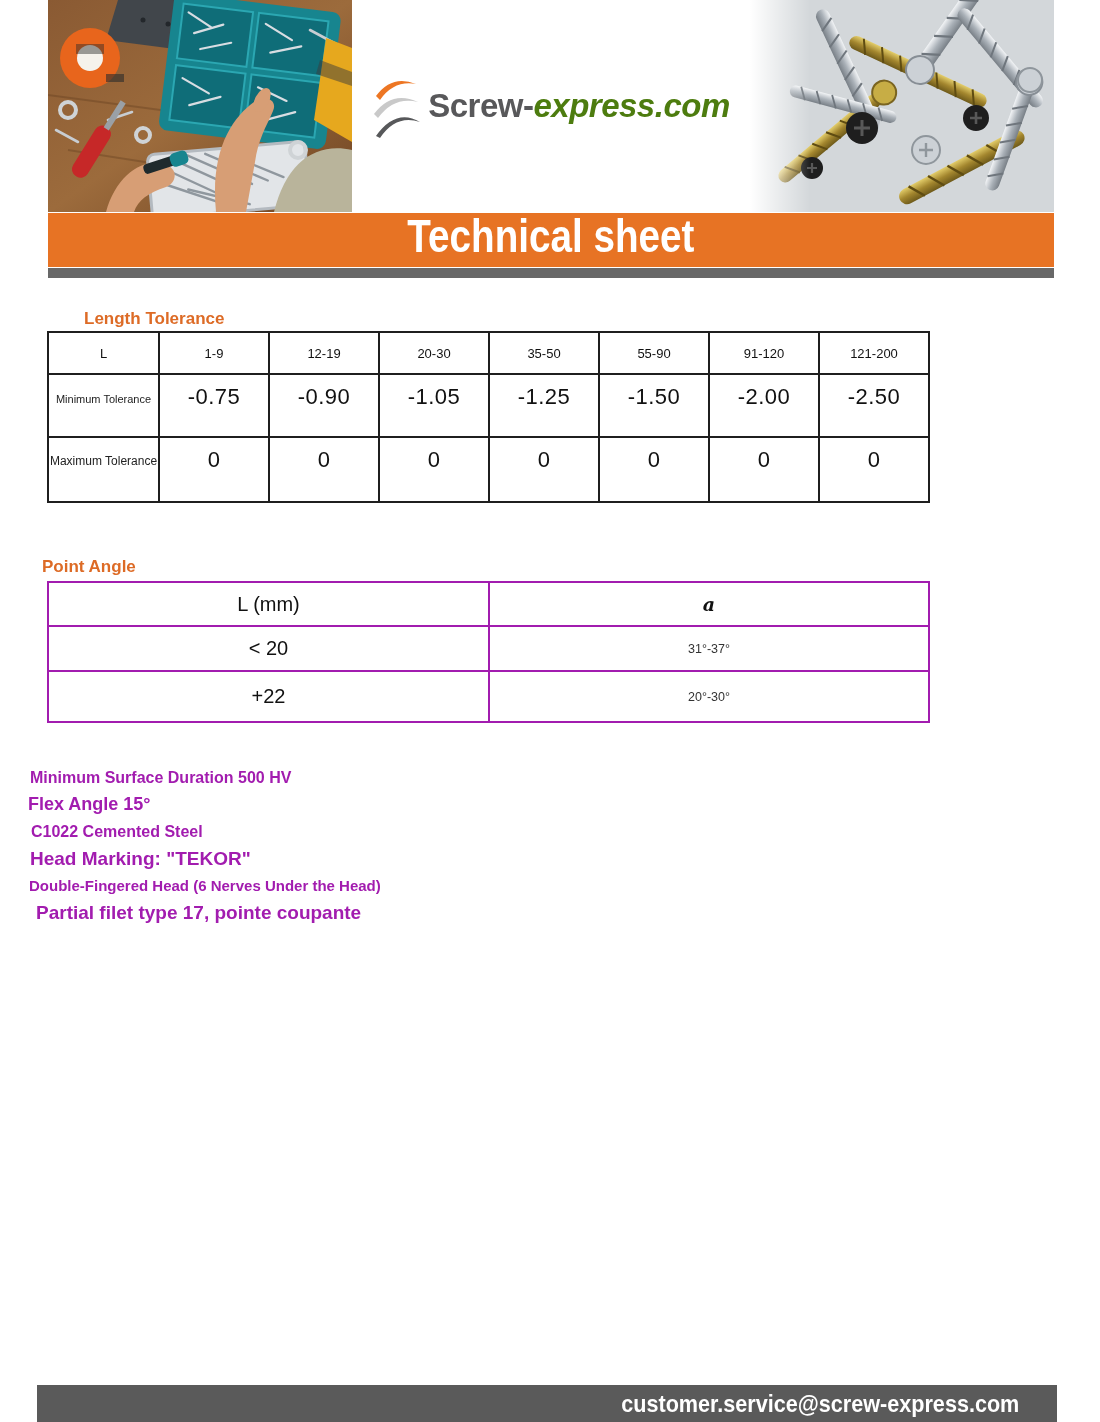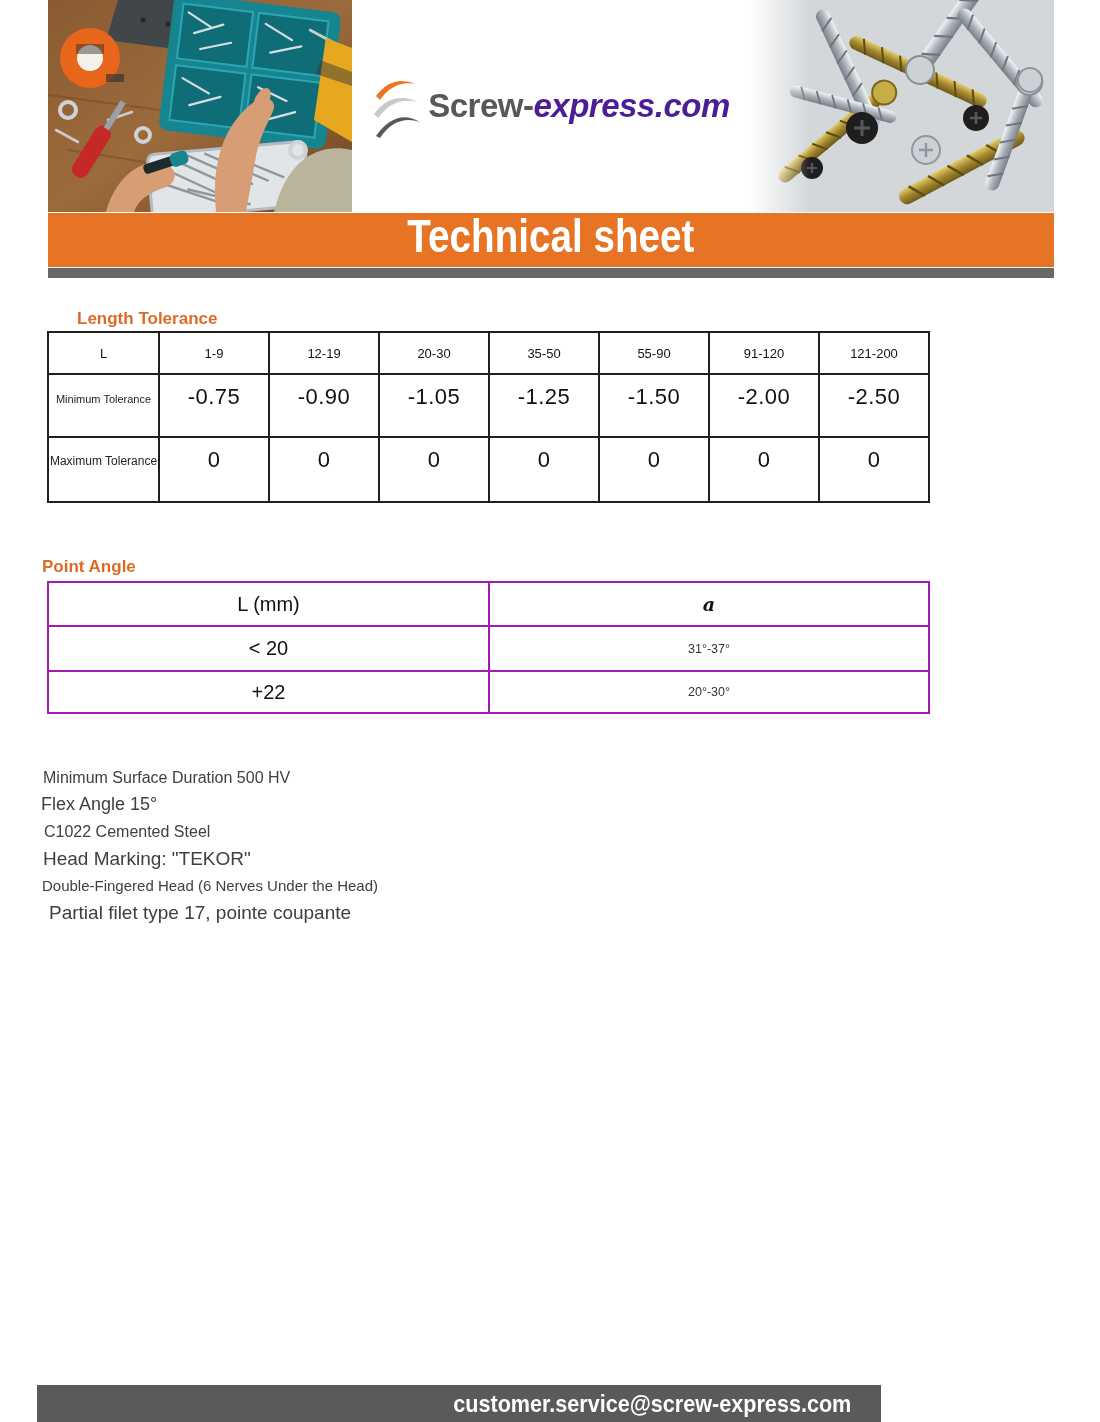--- a/index.html
+++ b/index.html
@@ -9,32 +9,32 @@
   
   .header{position:absolute;left:48px;top:0;width:1006px;height:212px;background:#fff;}
   .photo{position:absolute;top:0;height:212px;overflow:hidden;}
   .photo-left{left:0;width:304px;}
   .photo-right{right:0;width:304px;}
   .logo-area{position:absolute;left:304px;top:0;width:398px;height:212px;
              display:flex;align-items:center;justify-content:center;background:#fff;}
   .logo-icon{margin-right:8px;flex:0 0 auto;}
   .logo-text{font-size:33px;font-weight:bold;white-space:nowrap;letter-spacing:-0.5px;}
   .logo-part1{color:#58585A;}
-  .logo-part2{color:#4c1d95;font-style:italic;}
+  .logo-part2{color:#4d7c0f;font-style:italic;}
 
   
   .banner{position:absolute;left:48px;top:213px;width:1006px;height:54px;background:#E77324;
           display:flex;align-items:flex-start;justify-content:center;}
   .banner-text{color:#ffffff;font-weight:bold;font-size:46px;transform:scaleX(0.84);
                letter-spacing:0;line-height:1;}
   .gray-bar{position:absolute;left:48px;top:268px;width:1006px;height:10px;background:#686868;}
 
   
   .section-title{position:absolute;margin:0;font-size:17px;font-weight:bold;color:#DD6B26;}
-  .lt-title{left:77px;top:309px;}
+  .lt-title{left:84px;top:309px;}
   .pa-title{left:42px;top:557px;}
 
   
   table{border-collapse:collapse;table-layout:fixed;background:#fff;}
   .lt-table{position:absolute;left:47px;top:331px;width:883px;}
   .lt-table th,.lt-table td{border:2px solid #1f1f1f;text-align:center;padding:0;}
   .lt-table tr.hdr{height:42px;}
   .lt-table tr.hdr th{font-size:13px;font-weight:normal;color:#111;vertical-align:middle;}
   .lt-table th.corner{font-size:24px;font-weight:normal;}
   .lt-table tr.min{height:63px;}
@@ -43,38 +43,38 @@
   .lt-table td.row-label{font-size:11px;color:#222;padding-top:18px;}
   .lt-table tr.max td.row-label{font-size:12px;padding-top:16px;}
   .lt-table td.val{font-size:22px;color:#111;padding-top:9px;letter-spacing:0.5px;}
 
   .pa-table{position:absolute;left:47px;top:581px;width:883px;}
   .pa-table th,.pa-table td{border:2px solid #a21caf;text-align:center;padding:0;vertical-align:middle;}
   .pa-table tr.hdr{height:44px;}
   .pa-table th{font-size:20px;font-weight:normal;color:#111;}
   .pa-table th.alpha{font-family:"DejaVu Serif",serif;font-style:italic;font-weight:bold;font-size:19px;}
   .pa-table tr.r1{height:45px;margin-top:36px;}
-  .pa-table tr.r2{height:42px;}
+  .pa-table tr.r2{height:51px;}
   .pa-table td.big{font-size:20px;color:#111;}
   .pa-table td.small{font-size:12.5px;color:#333;}
 
   
-  .specs{position:absolute;left:41px;top:764px;color:#404040;}
+  .specs{position:absolute;left:28px;top:764px;color:#a21caf;font-weight:bold;}
   .spec{margin:0;line-height:27px;white-space:nowrap;}
   .s0{font-size:16px;margin-left:2px;}
   .s1{font-size:18px;margin-left:0;}
   .s2{font-size:16px;margin-left:3px;}
   .s3{font-size:19px;margin-left:2px;}
   .s4{font-size:15px;margin-left:1px;}
   .s5{font-size:19px;margin-left:8px;}
 
   
-  .footer{position:absolute;left:37px;top:1385px;width:844px;height:37px;background:#5A5A5A;
+  .footer{position:absolute;left:37px;top:1385px;width:1020px;height:37px;background:#5A5A5A;
           display:flex;align-items:center;justify-content:flex-end;box-sizing:border-box;
-          padding-right:30px;}
+          padding-right:38px;}
   .footer-email{color:#ffffff;font-weight:bold;font-size:24px;transform:scaleX(0.9);
                 transform-origin:right center;letter-spacing:0;}
 </style>
 </head>
 <body>
 
 <div class="page">
 
   <header class="header">
 

